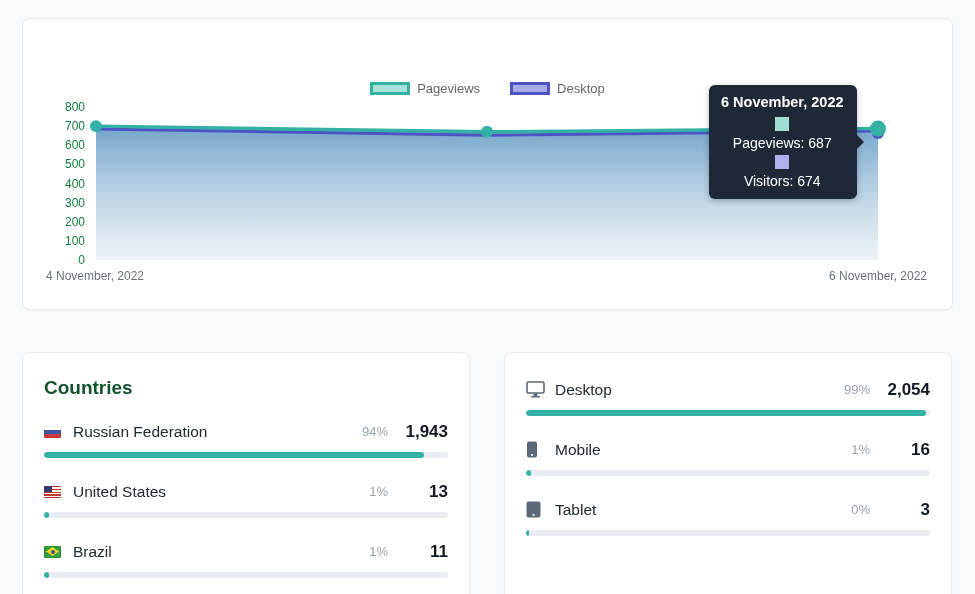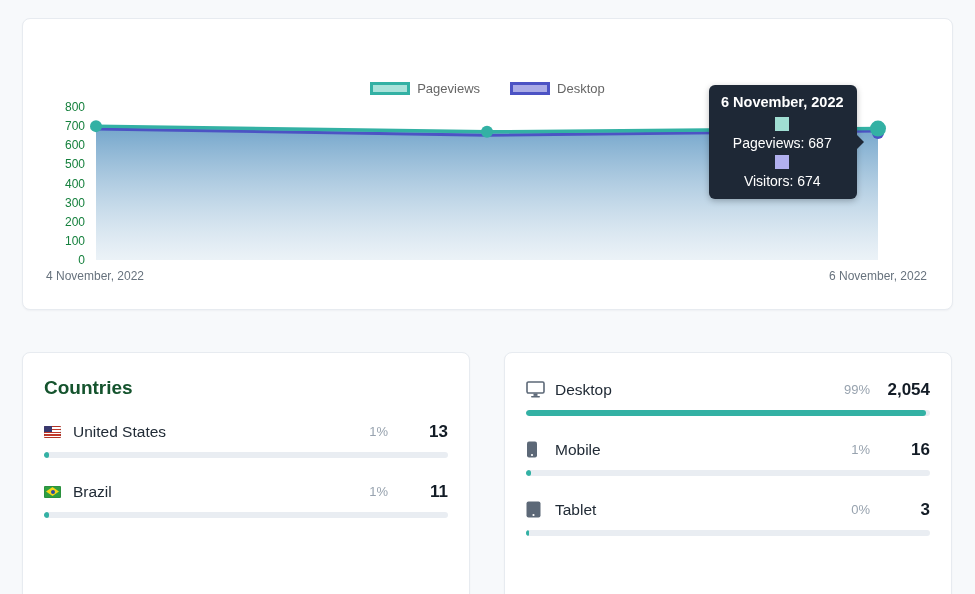--- a/index.html
+++ b/index.html
@@ -128,20 +128,33 @@
       </div>
   </div>
 </div>
 
 <div id="countries-card" class="card">
   <div class="card-title">Countries</div>
   <div class="rows" id="countries-rows">
       <div class="row">
         <div class="row-top">
           <span class="row-icon">
+            <span class="flag flag-ru-icon"></span>
+          </span>
+          <span class="row-label">Russian Federation</span>
+          <span class="row-pct">94%</span>
+          <span class="row-value">1,943</span>
+        </div>
+        <div class="bar-track">
+          <div class="bar-fill" style="width: 94%; background: rgb(51, 177, 164);"></div>
+        </div>
+      </div>
+      <div class="row">
+        <div class="row-top">
+          <span class="row-icon">
             <span class="flag flag-us-icon"></span>
           </span>
           <span class="row-label">United States</span>
           <span class="row-pct">1%</span>
           <span class="row-value">13</span>
         </div>
         <div class="bar-track">
           <div class="bar-fill" style="width: 1.2%; background: rgb(51, 177, 164);"></div>
         </div>
       </div>

